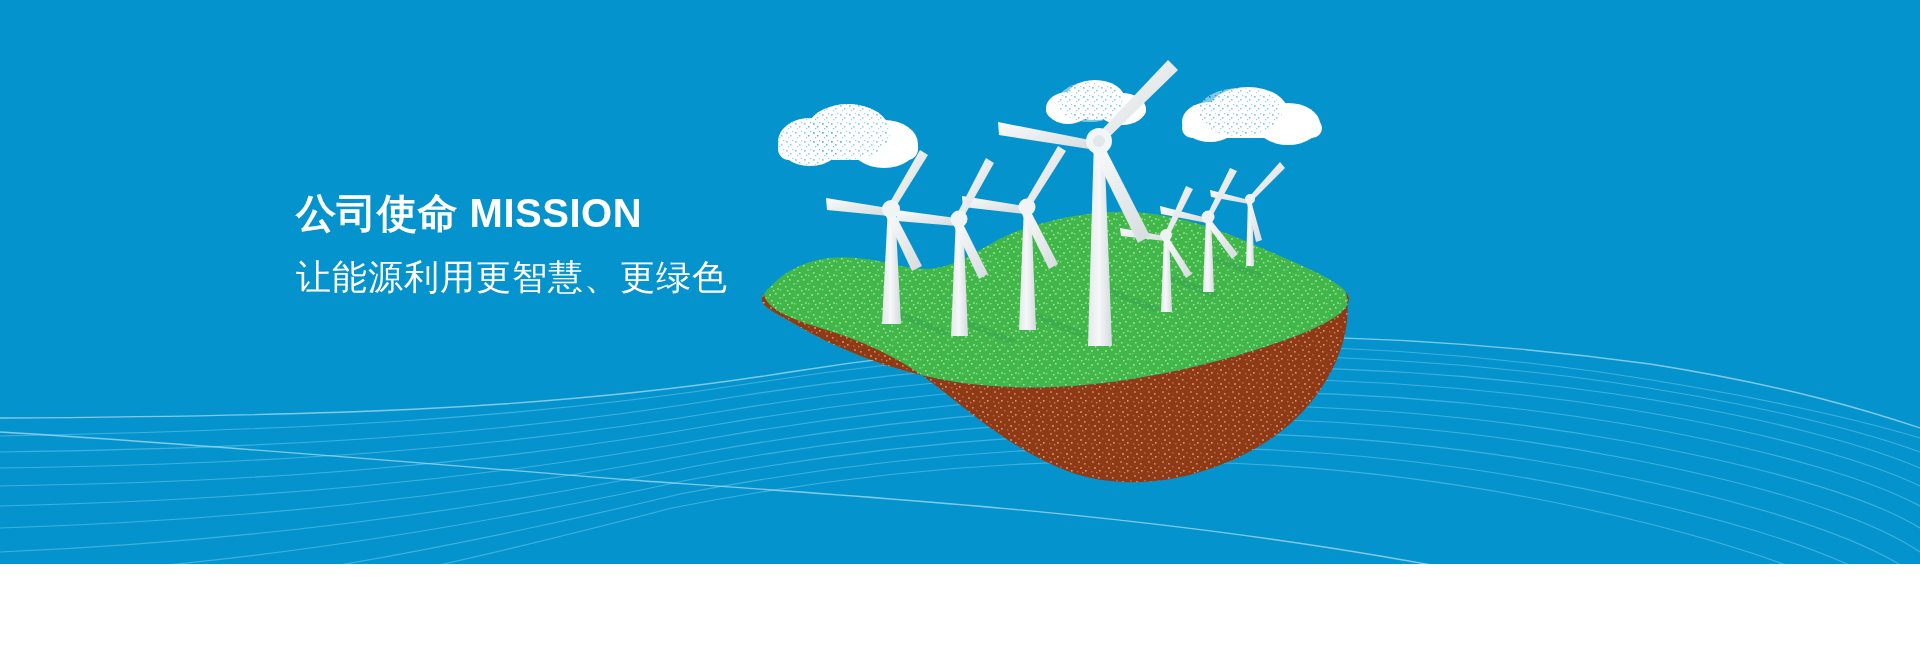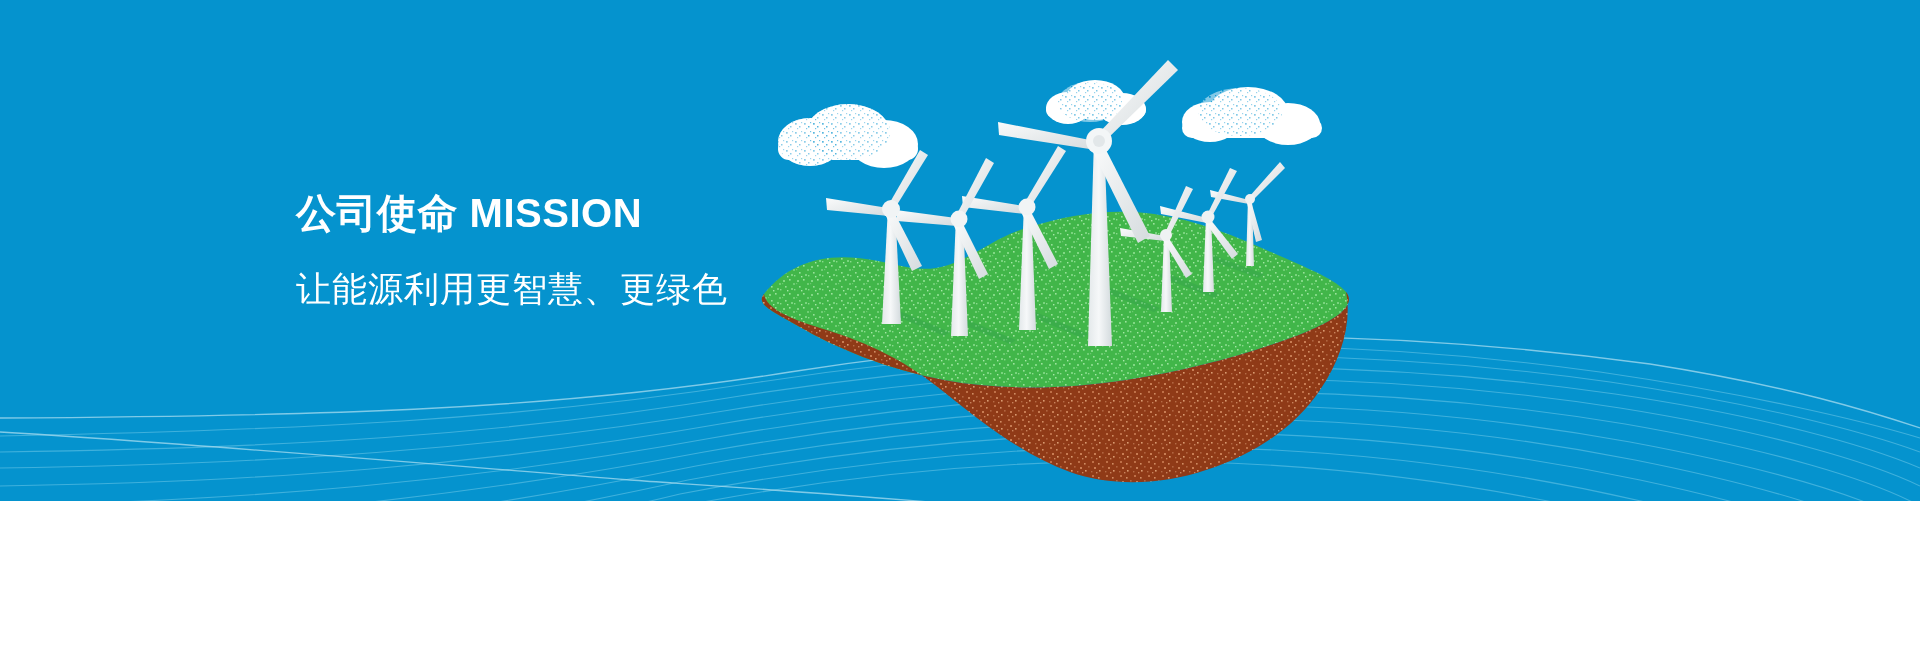--- a/index.html
+++ b/index.html
@@ -4,21 +4,21 @@
 <title>Mission Banner</title>
 <style>
   * { margin:0; padding:0; box-sizing:border-box; }
   html, body {
     width:1920px; height:672px;
     overflow:hidden;
     font-family:"Liberation Sans","DejaVu Sans",sans-serif;
   }
   #banner {
     position:relative;
-    width:1920px; height:501px;
+    width:1920px; height:564px;
     background:#0593CE;
     overflow:hidden;
     text-decoration:underline;
   }
   
   #waves {
     position:absolute; left:0; top:0;
     width:1920px; height:672px;
     pointer-events:none;
   }
@@ -30,21 +30,21 @@
   }
   #mission-title {
     font-size:40px;
     font-weight:bold;
     color:#ffffff;
     letter-spacing:0.5px;
     line-height:1.15;
     white-space:nowrap;
   }
   #mission-subtitle {
-    margin-top:32px;
+    margin-top:20px;
     font-size:35px;
     font-weight:400;
     color:#ffffff;
     letter-spacing:1px;
     line-height:1.2;
     white-space:nowrap;
   }
   
   #illustration {
     position:absolute;

